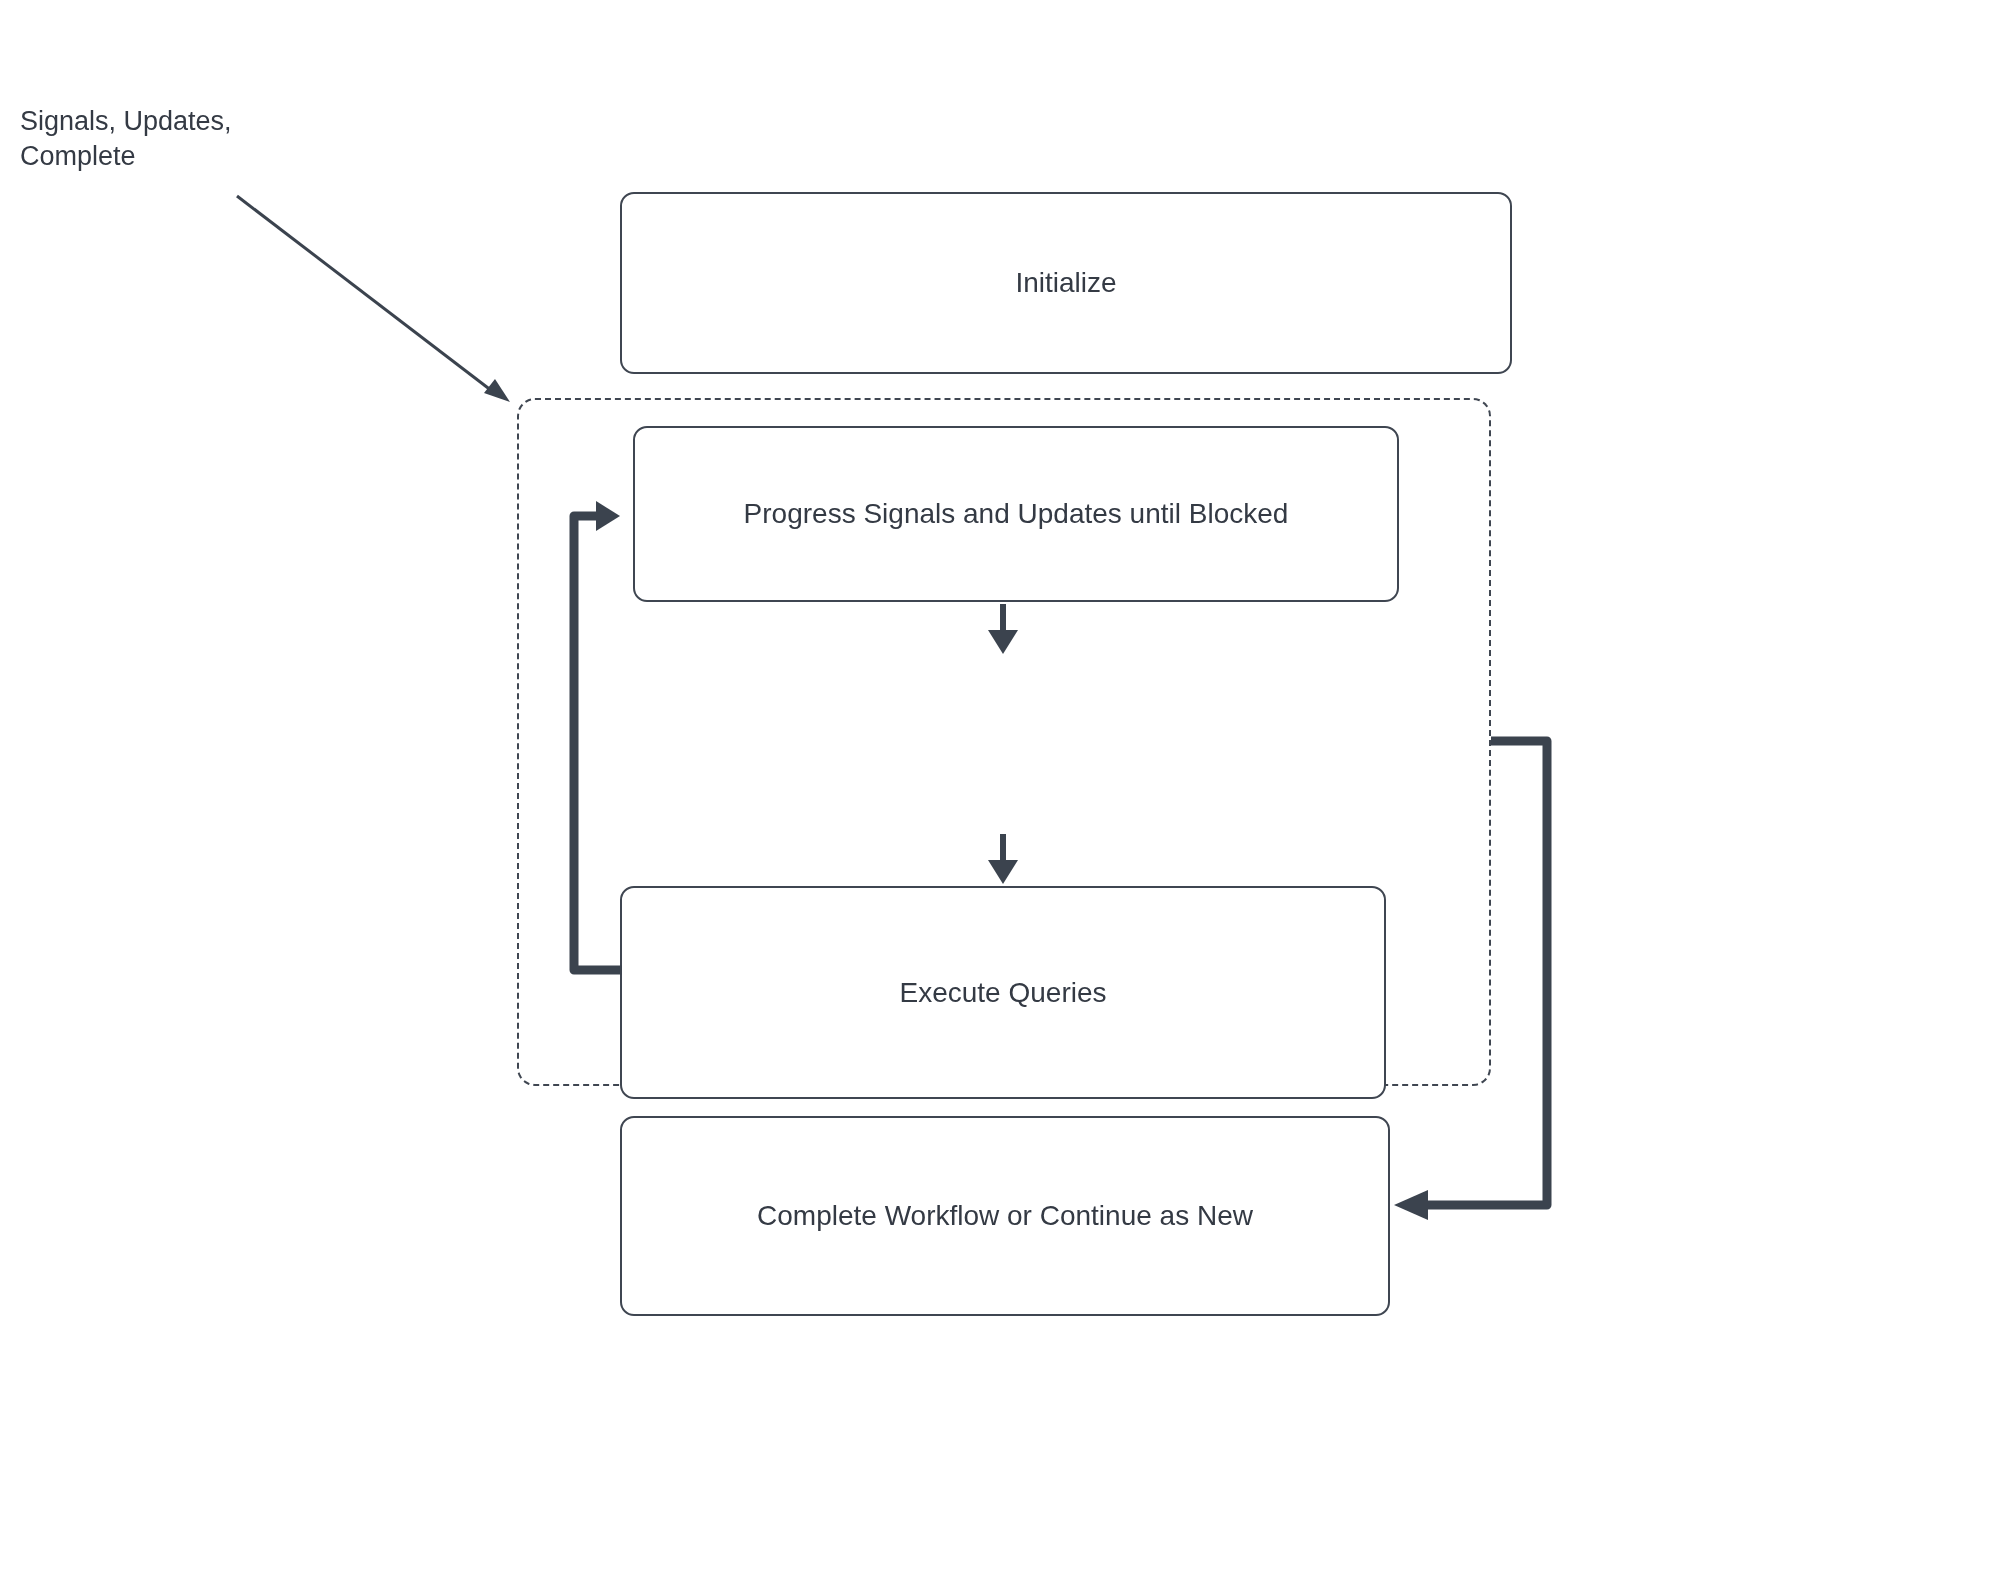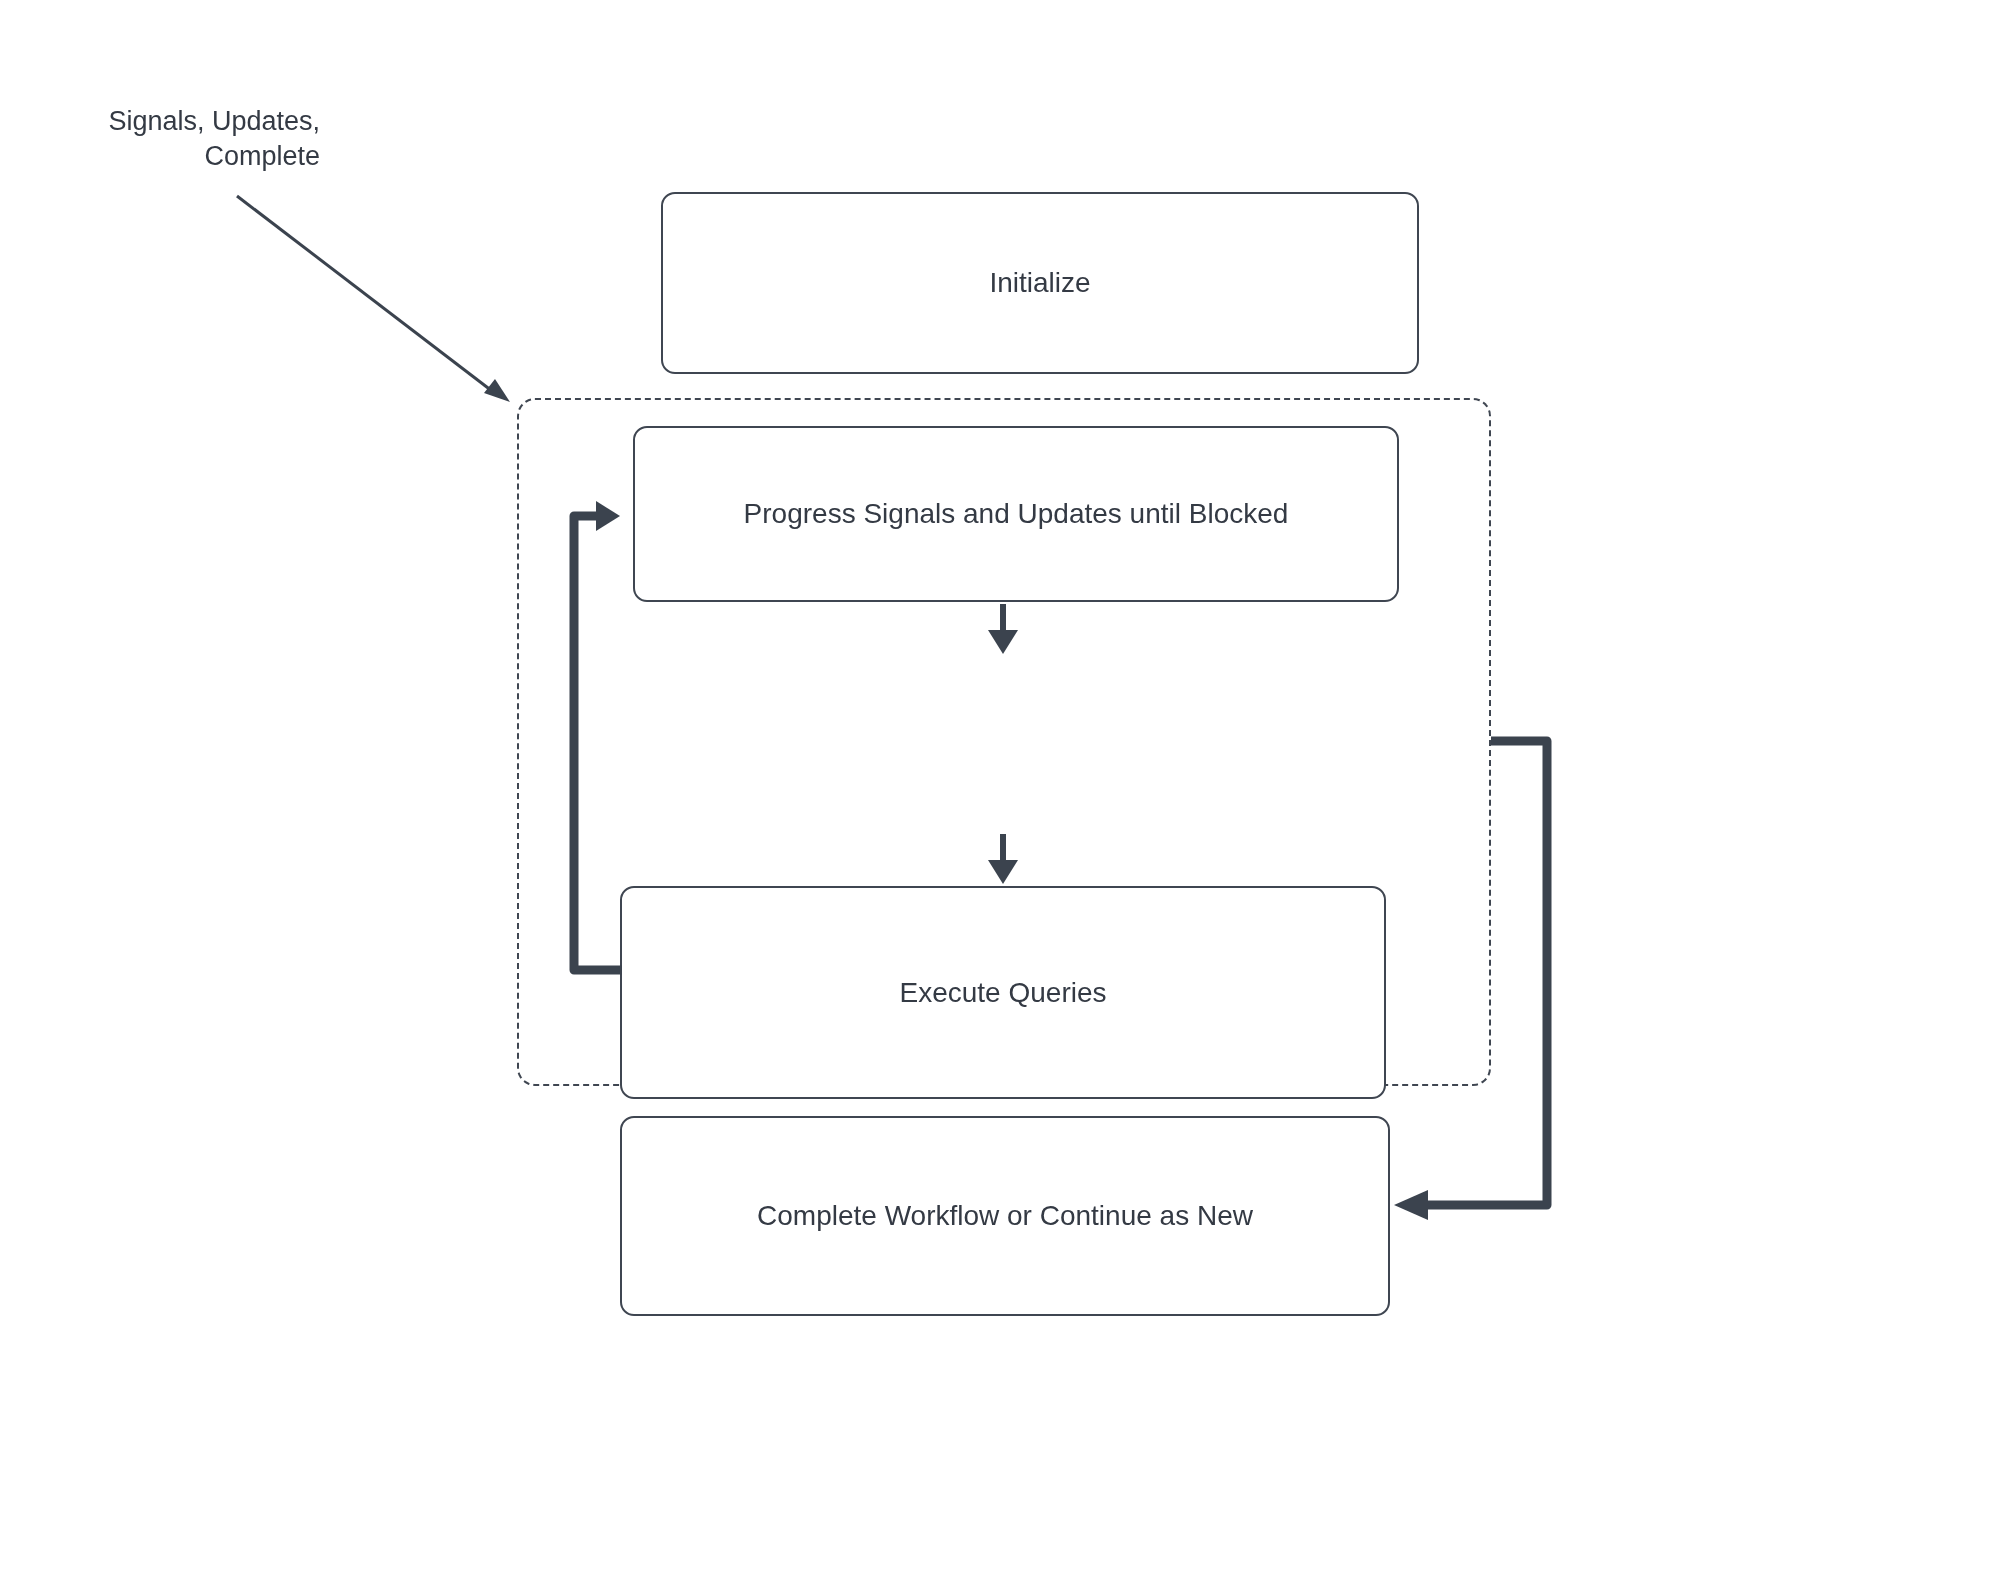--- a/index.html
+++ b/index.html
@@ -22,39 +22,39 @@
     position: absolute;
     left: 520px; top: 26px; width: 966px;
     text-align: center;
     font-size: 31px;
     font-style: italic;
     color: var(--text);
   }
   .annotation {
     position: absolute;
     left: 20px; top: 104px; width: 300px;
-    text-align: right;
+    text-align: left;
     font-size: 27px;
     line-height: 1.3;
     color: var(--text);
   }
   .node {
     position: absolute;
     box-sizing: border-box;
     border: 2px solid var(--box-border);
     border-radius: 14px;
     background: #ffffff;
     display: flex;
     align-items: center;
     justify-content: center;
     text-align: center;
     font-size: 28px;
     padding: 0 30px;
   }
-  .node-initialize  { left: 620px; top: 192px;  width: 758px; height: 182px; margin-left: 41px; }
+  .node-initialize  { left: 620px; top: 192px;  width: 892px; height: 182px; }
   .node-signals     { left: 620px; top: 426px;  width: 766px; height: 176px; margin-left: 13px; }
   .node-workflow    { left: 620px; top: 656px;  width: 766px; height: 176px; }
   .node-queries     { left: 620px; top: 886px;  width: 766px; height: 213px; }
   .node-complete    { left: 620px; top: 1116px; width: 770px; height: 200px; align-items: center; }
   .dashed-group {
     position: absolute;
     box-sizing: border-box;
     left: 517px; top: 398px; width: 974px; height: 688px;
     border: 2px dashed var(--box-border);
     border-radius: 18px;

